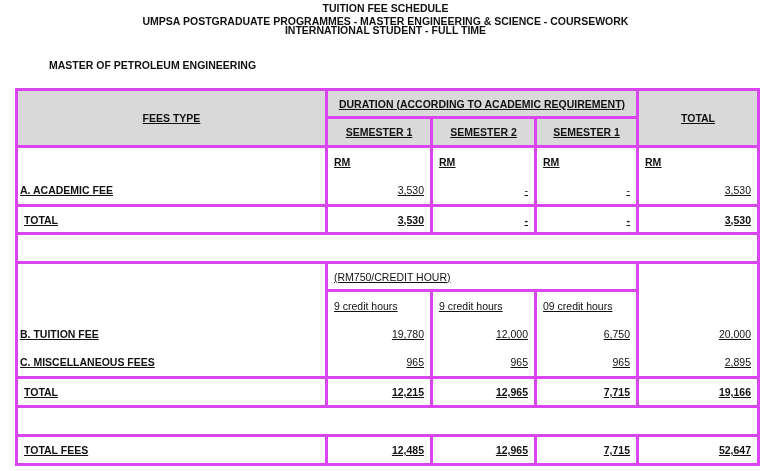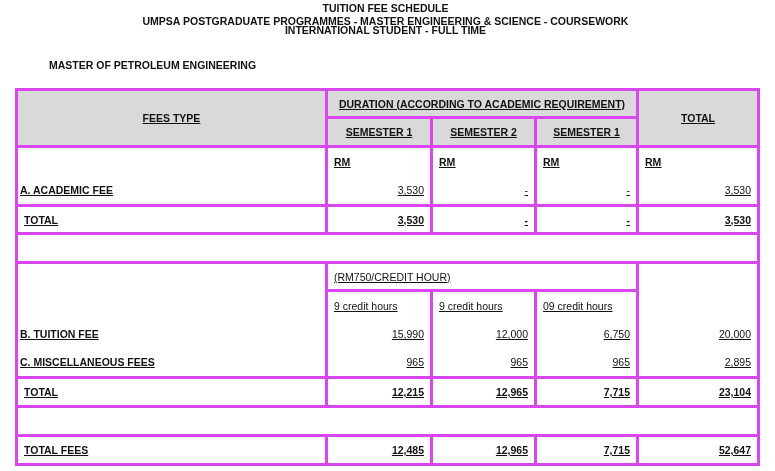--- a/index.html
+++ b/index.html
@@ -81,40 +81,40 @@
     </td>
     <td colspan="3" class="c">(RM750/CREDIT HOUR)</td>
     <td rowspan="2" class="stack" style="vertical-align:bottom">
       <div class="r">20,000</div>
       <div class="r">2,895</div>
     </td>
   </tr>
   <tr style="height:86px">
     <td class="stack">
       <div class="c">9 credit hours</div>
-      <div class="r">15,990</div>
+      <div class="r">19,780</div>
       <div class="r">965</div>
     </td>
     <td class="stack">
       <div class="c">9 credit hours</div>
       <div class="r">12,000</div>
       <div class="r">965</div>
     </td>
     <td class="stack">
       <div class="c">09 credit hours</div>
       <div class="r">6,750</div>
       <div class="r">965</div>
     </td>
   </tr>
   <tr style="height:29px">
     <td class="c b">TOTAL</td>
     <td class="r b">12,215</td>
     <td class="r b">12,965</td>
     <td class="r b">7,715</td>
-    <td class="r b">23,104</td>
+    <td class="r b">19,166</td>
   </tr>
   <tr style="height:29px">
         <td colspan="5"></td>
       </tr>
   <tr style="height:29px">
     <td class="c b">TOTAL FEES</td>
     <td class="r b">12,485</td>
     <td class="r b">12,965</td>
     <td class="r b">7,715</td>
     <td class="r b">52,647</td>

